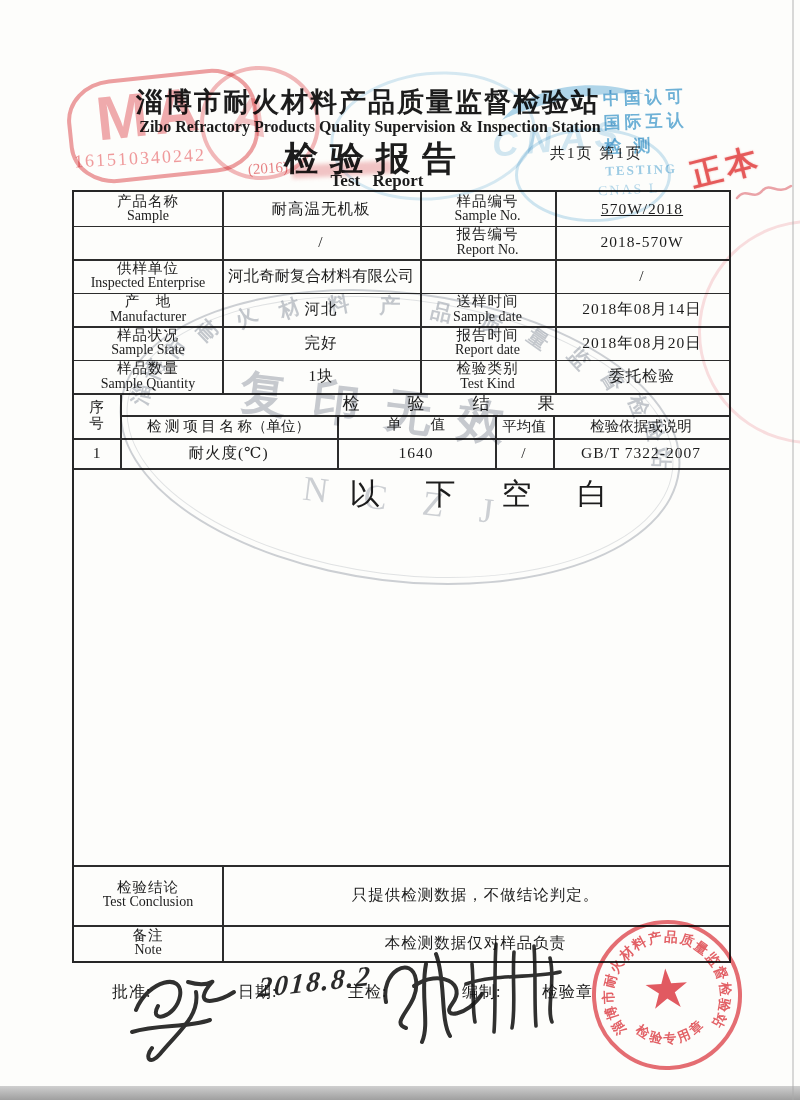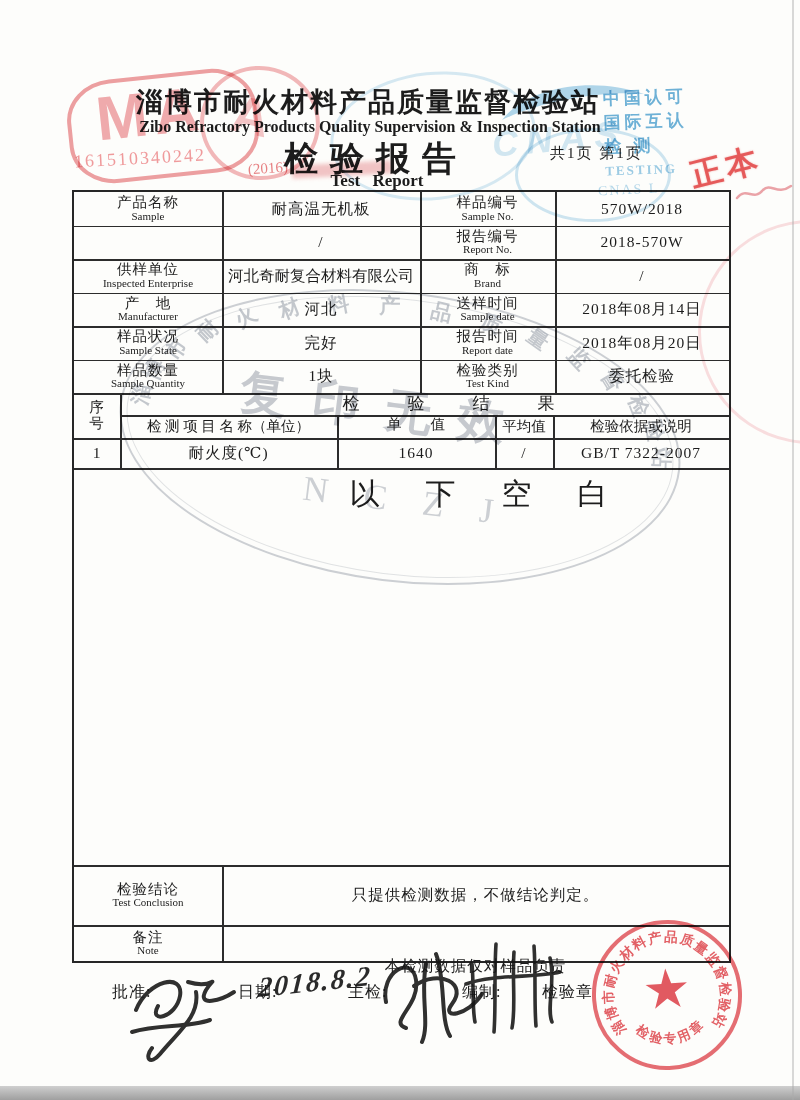--- a/index.html
+++ b/index.html
@@ -12,21 +12,21 @@
   #report-title{left:276px;top:136px;width:200px;font-size:34px;font-weight:bold;letter-spacing:12px;text-align:center;}
   #pages{left:550px;top:144px;font-size:15px;letter-spacing:2px;}
   #report-title-en{left:282px;top:171px;width:190px;font-size:17px;font-weight:bold;text-align:center;word-spacing:8px;}
   
   #table{left:72px;top:190px;width:659px;height:773px;border:2px solid #262626;box-sizing:border-box;}
   .hline,.vline{position:absolute;background:#2c2c2c;}
   .hline{height:1.5px;}
   .vline{width:1.5px;}
   .cell{position:absolute;display:flex;flex-direction:column;justify-content:center;align-items:center;line-height:1.05;}
   .lab-cn{font-size:14.5px;letter-spacing:1px;}
-  .lab-en{font-size:11px;font-family:"Liberation Serif",serif;}
+  .lab-en{font-size:14px;font-family:"Liberation Serif",serif;}
   .val{font-size:15.5px;letter-spacing:1px;}
   .res-title{font-size:17px;letter-spacing:48px;padding-left:48px;}
   .res-head{font-size:14.5px;}
   .blank-note{font-size:30px;letter-spacing:46px;padding-left:100px;}
   
   .stamp{position:absolute;pointer-events:none;mix-blend-mode:multiply;}
   #cma-box{left:68px;top:74px;width:182px;height:96px;border:4px solid rgba(231,120,124,.7);
            border-radius:46px/40px;transform:rotate(-6deg);}
   #cma-letters{left:96px;top:78px;font-size:62px;font-weight:bold;color:rgba(233,128,132,.65);
            letter-spacing:6px;transform:rotate(-6deg);font-family:"Liberation Sans",sans-serif;}
@@ -105,38 +105,34 @@
 
     <div class="cell" style="left:0;top:0;width:148px;height:33.5px;">
       <span class="lab-cn">产品名称</span>
       <span class="lab-en">Sample</span>
     </div>
     <div class="cell val" style="left:148px;top:0;width:198px;height:33.5px;">耐高温无机板</div>
     <div class="cell" style="left:346px;top:0;width:135px;height:33.5px;">
       <span class="lab-cn">样品编号</span>
       <span class="lab-en">Sample No.</span>
     </div>
-    <div class="cell val" style="left:481px;top:0;width:174px;height:33.5px;">570W/2018</div>
+    <div class="cell val" style="left:481px;top:0;width:174px;height:33.5px;text-decoration:underline;">570W/2018</div>
 
     <div class="cell val" style="left:148px;top:33.5px;width:198px;height:33.5px;">/</div>
     <div class="cell" style="left:346px;top:33.5px;width:135px;height:33.5px;">
       <span class="lab-cn">报告编号</span>
       <span class="lab-en">Report No.</span>
     </div>
     <div class="cell val" style="left:481px;top:33.5px;width:174px;height:33.5px;">2018-570W</div>
 
     <div class="cell" style="left:0;top:67px;width:148px;height:33.5px;">
       <span class="lab-cn">供样单位</span>
       <span class="lab-en">Inspected Enterprise</span>
     </div>
     <div class="cell val" style="left:148px;top:67px;width:198px;height:33.5px;letter-spacing:0;">河北奇耐复合材料有限公司</div>
-    <div class="cell" style="left:346px;top:67px;width:135px;height:33.5px;">
-      <span class="lab-cn">商　标</span>
-      <span class="lab-en">Brand</span>
-    </div>
     <div class="cell val" style="left:481px;top:67px;width:174px;height:33.5px;">/</div>
 
     <div class="cell" style="left:0;top:100.5px;width:148px;height:33.5px;">
       <span class="lab-cn">产　地</span>
       <span class="lab-en">Manufacturer</span>
     </div>
     <div class="cell val" style="left:148px;top:100.5px;width:198px;height:33.5px;">河北</div>
     <div class="cell" style="left:346px;top:100.5px;width:135px;height:33.5px;">
       <span class="lab-cn">送样时间</span>
       <span class="lab-en">Sample date</span>
@@ -186,21 +182,21 @@
     <div class="cell" style="left:0;top:673px;width:148px;height:60px;justify-content:center;">
       <span class="lab-cn">检验结论</span>
       <span class="lab-en">Test Conclusion</span>
     </div>
     <div class="cell val" style="left:148px;top:673px;width:507px;height:60px;text-align:right;">只提供检测数据，不做结论判定。</div>
 
     <div class="cell" style="left:0;top:733px;width:148px;height:36px;">
       <span class="lab-cn">备注</span>
       <span class="lab-en">Note</span>
     </div>
-    <div class="cell val" style="left:148px;top:756px;width:507px;height:36px;">本检测数据仅对样品负责</div>
+    <div class="cell val" style="left:148px;top:733px;width:507px;height:36px;">本检测数据仅对样品负责</div>
   </div>
 
   <div class="sig-label" style="left:112px;top:982px;">批准:</div>
   <div class="sig-label" style="left:238px;top:982px;">日期:</div>
   <div class="sig-label" style="left:348px;top:982px;">主检:</div>
   <div class="sig-label" style="left:462px;top:982px;">编制:</div>
   <div class="sig-label" style="left:542px;top:982px;">检验章</div>
   <div id="date-scrawl">2018.8.2</div>
 
   <svg class="ink" style="left:126px;top:962px;" width="120" height="112" viewBox="0 0 120 112">

